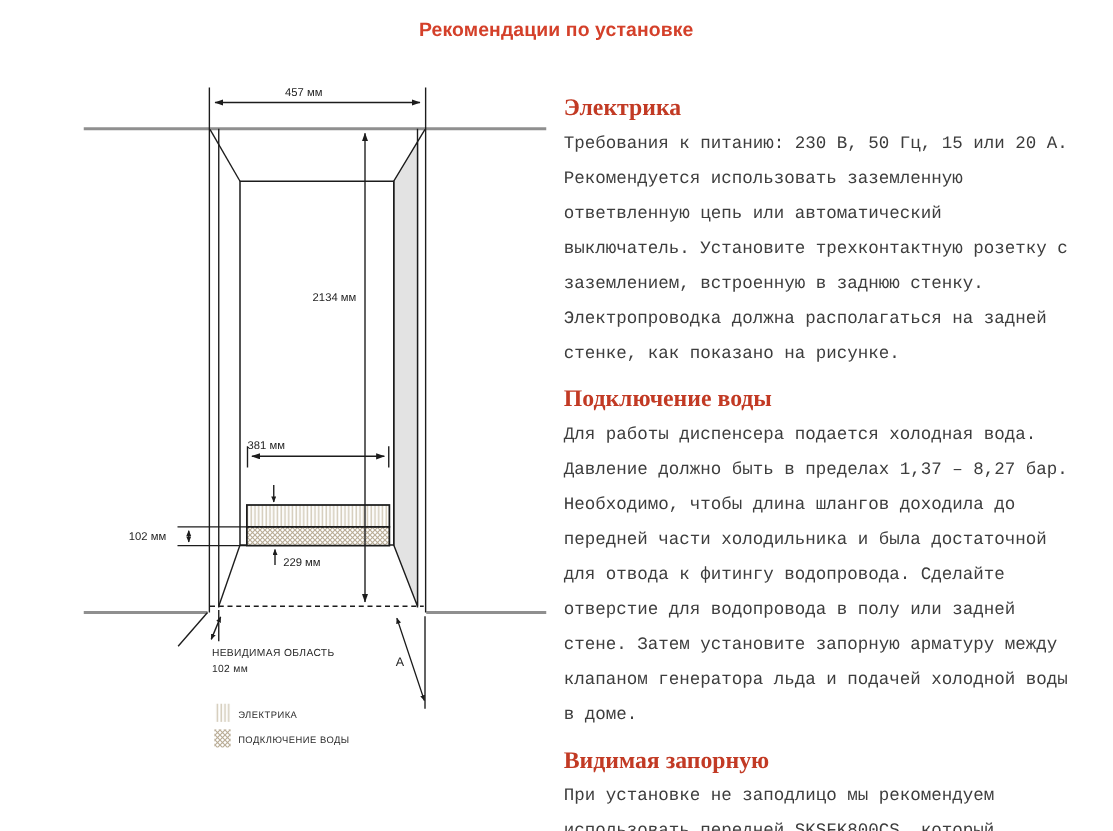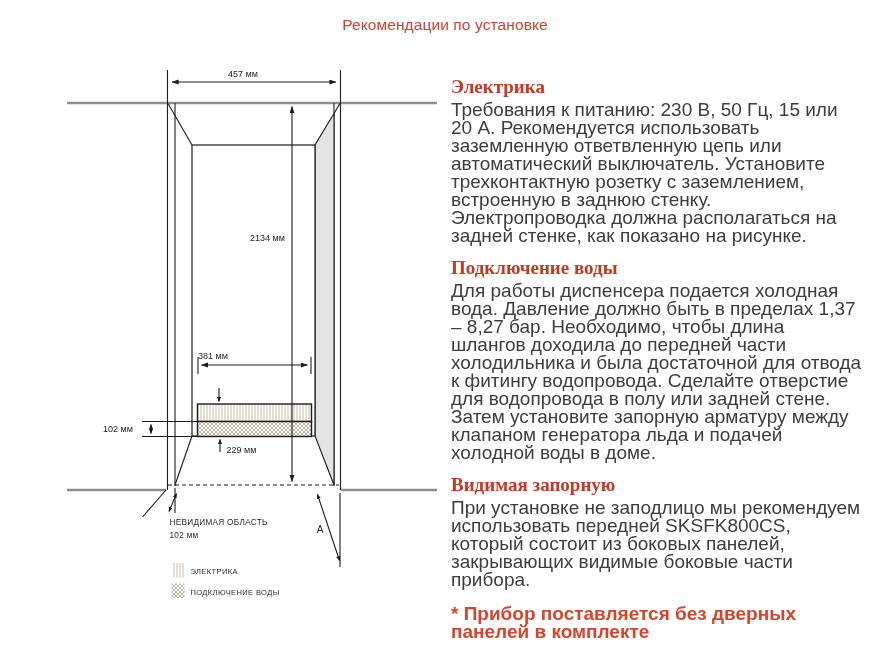--- a/index.html
+++ b/index.html
@@ -1,30 +1,30 @@
 <!DOCTYPE html>
 <html><head>
 <meta charset="utf-8">
 <style>
   html,body{margin:0;padding:0;background:#ffffff;}
   .page{position:relative;width:890px;height:665px;background:#fff;overflow:hidden;
         font-family:"Liberation Sans",sans-serif;color:#3d3d3d;}
   .page-title{position:absolute;top:16px;left:0;width:890px;margin:0;text-align:center;
-        font-size:15.5px;font-weight:normal;color:#d4402a;letter-spacing:.1px;}
+        font-size:15.5px;font-weight:bold;color:#d4402a;letter-spacing:.1px;}
   .diagram{position:absolute;top:0;left:0;width:445px;height:665px;margin-left:32px;}
   .diagram svg{display:block;}
   .dlab{font-family:"Liberation Sans",sans-serif;font-size:9px;fill:#242424;}
   .clab{font-family:"Liberation Sans",sans-serif;font-size:8.2px;fill:#2a2a2a;letter-spacing:.3px;}
   .llab{font-family:"Liberation Sans",sans-serif;font-size:7.5px;fill:#2a2a2a;letter-spacing:.4px;}
   .alab{font-family:"Liberation Sans",sans-serif;font-size:10px;fill:#242424;}
   .right-col{position:absolute;left:451px;top:76px;width:411px;}
   .right-col h2{font-family:"Liberation Serif",serif;font-weight:bold;font-size:19px;
         line-height:22px;color:#c23a24;margin:12px 0 3px;}
   .right-col section:first-of-type h2{margin-top:0;}
-  .right-col p{margin:0 0 6px;font-size:19px;line-height:18px;color:#3d3d3d;}
+  .right-col p{margin:0 0 6px;font-size:14px;line-height:28px;color:#3d3d3d;font-family:Liberation Mono, monospace;}
   .footnote{margin-top:16px !important;font-weight:bold;color:#d8432b !important;font-size:14.5px;}
 </style>
 </head>
 <body>
 
 <div class="page">
 
   <h1 class="page-title">Рекомендации по установке</h1>
 
   <div class="diagram">

